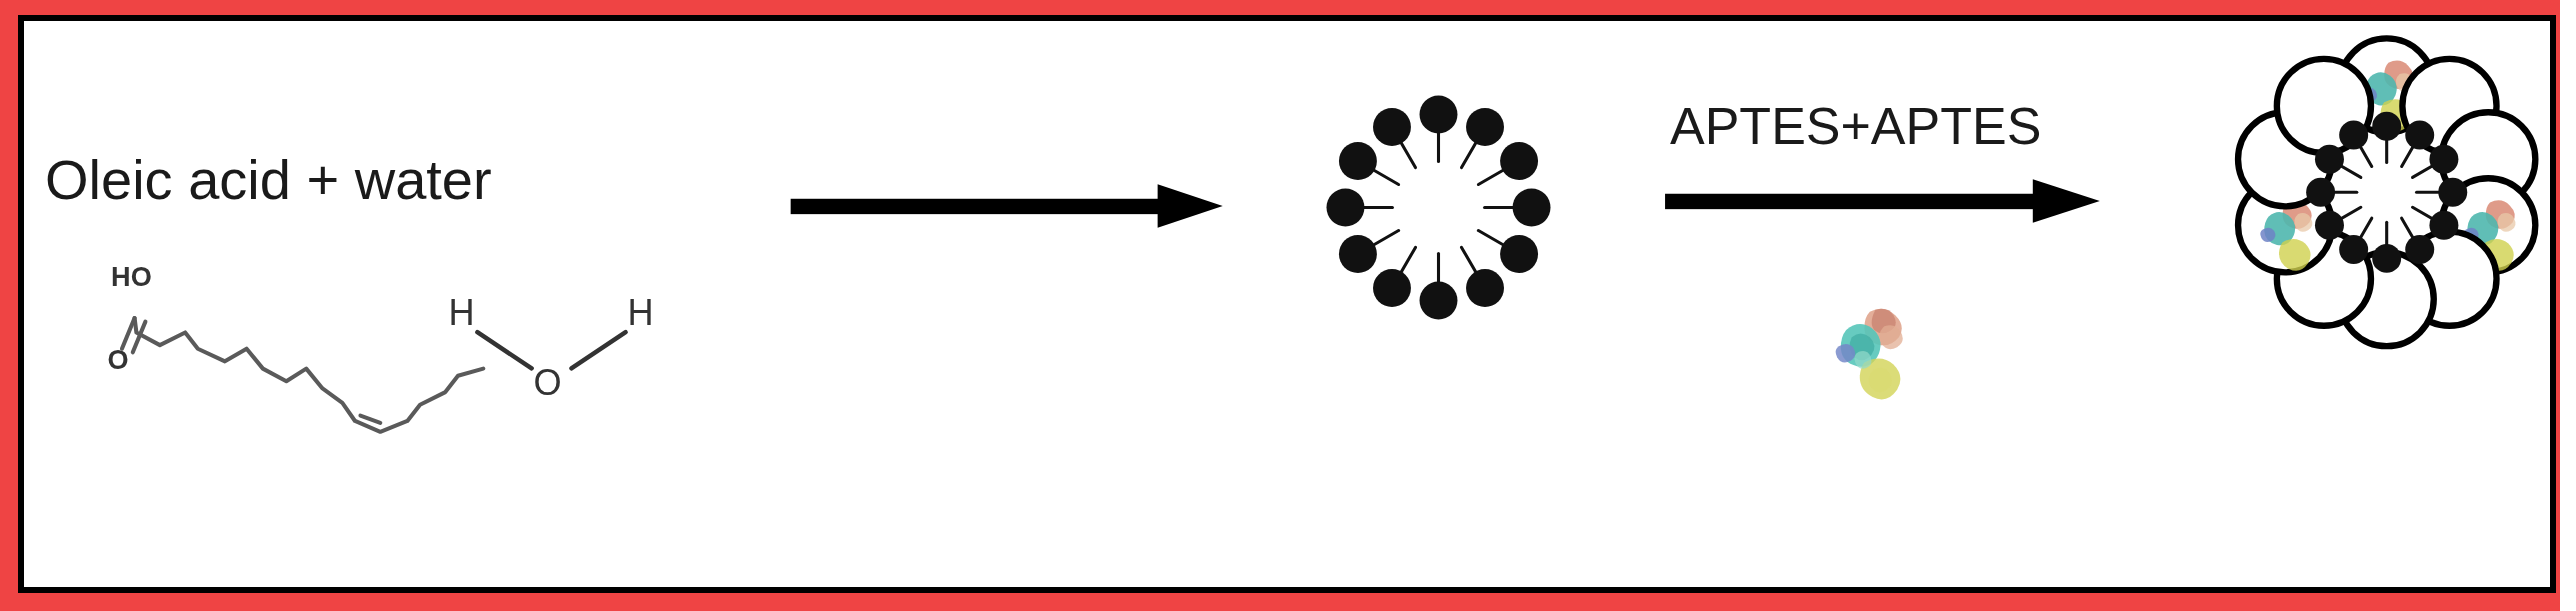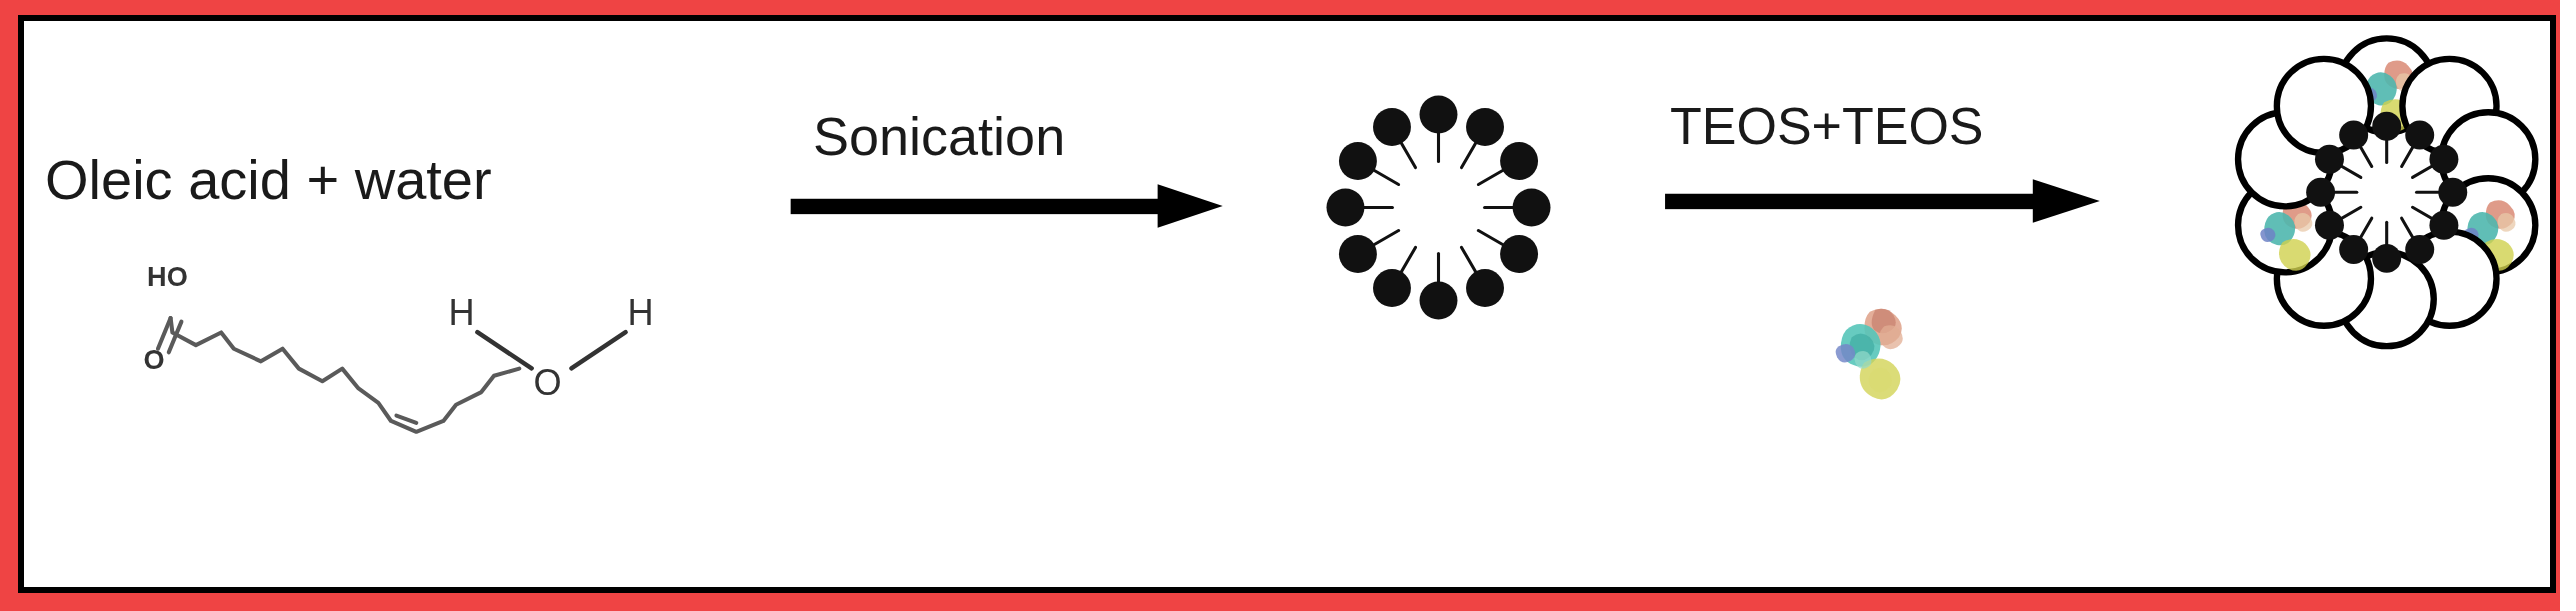--- a/index.html
+++ b/index.html
@@ -25,41 +25,40 @@
     line-height:1;
     font-weight:400;
   }
   #label-reactants{ left:45px; top:152px; font-size:56px; }
   #label-sonication{ left:813px; top:109px; font-size:54px; }
   #label-emulsion{  left:1272px; top:347px; font-size:54px; }
   #label-teos{      left:1670px; top:100px; font-size:52px; }
   #label-lipase{    left:1792px; top:221px; font-size:52px; }
 
   .svgbox{position:absolute;}
-  #oleic-box{left:109px;top:262px;margin-left:36px;}
+  #oleic-box{left:109px;top:262px;}
   #water-box{left:434px;top:294px;}
   #arrow1-box{left:778px;top:177px;}
   #arrow2-box{left:1656px;top:172px;}
   #emulsion-box{left:1303px;top:72px;}
   #lipase-box{left:1828px;top:299px;}
   #product-box{left:2221px;top:13.6px;}
   svg{display:block;overflow:visible;}
 </style>
 </head>
 <body>
 
 <div id="stage">
   <div id="frame"></div>
 
   <div class="lbl" id="label-reactants">Oleic acid + water</div>
 
-  <div class="lbl" id="label-sonication">Sonication</div>
-
-
-  <div class="lbl" id="label-teos">TEOS+TEOS</div>
+
+
+  <div class="lbl" id="label-teos">APTES+APTES</div>
 
 
   <div class="svgbox" id="oleic-box">
     <svg width="380" height="271" viewBox="0 0 420 300">
       <g fill="none" stroke="#5a5a5a" stroke-width="4.5" stroke-linecap="round" stroke-linejoin="round">
 
         <path d="M 28 62 L 30 78 L 56 92 L 84 78 L 98 96 L 128 110
                  L 152 96 L 170 118 L 196 132 L 218 118 L 236 140
                  L 258 156 L 272 176 L 300 188 L 330 176 L 344 158
                  L 372 144 L 386 126 L 414 118"></path>

